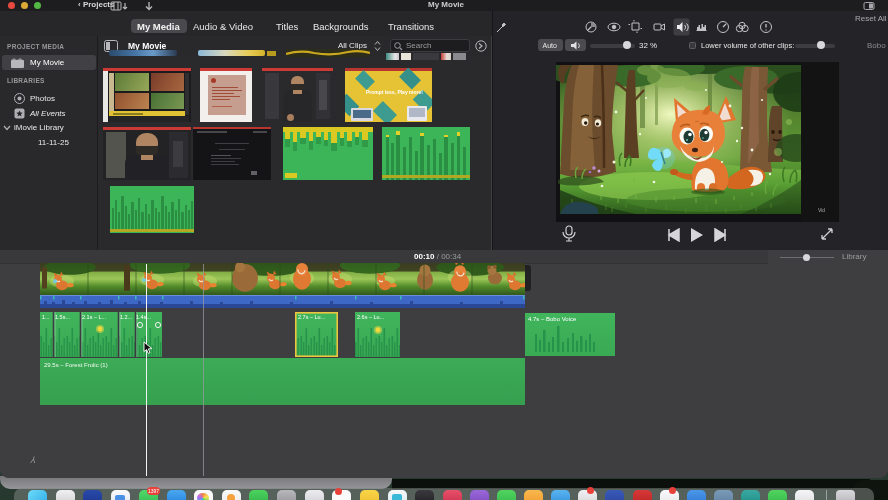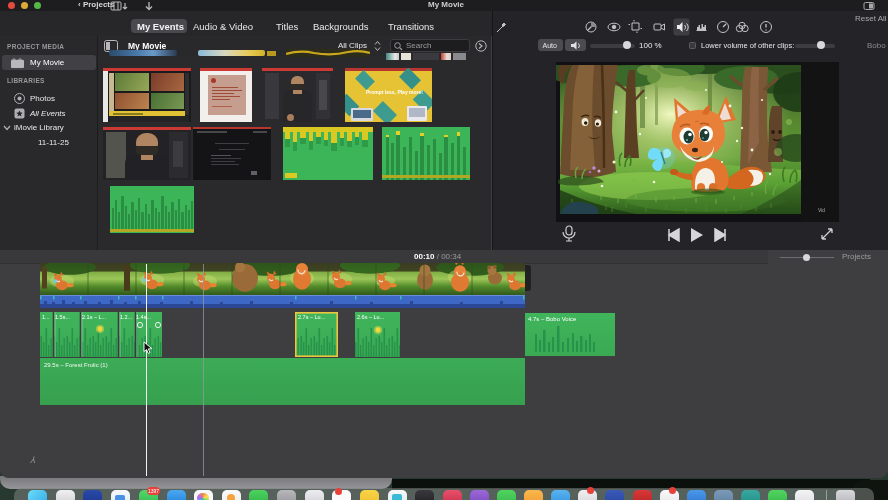--- a/index.html
+++ b/index.html
@@ -100,21 +100,21 @@
         <path d="M5 1 v7 M2 5.5 L5 8.5 L8 5.5" stroke="#b8b8bc" stroke-width="1.3" fill="none"></path>
       </svg>
     <svg class="abs" style="left:863px;top:2px;" width="12" height="8">
         <rect x="1" y="0.5" width="10" height="7" rx="1.5" stroke="#a8a8ac" fill="none"></rect>
         <rect x="6" y="1.5" width="4" height="5" fill="#a8a8ac"></rect>
       </svg>
   </div>
 
   <div id="toolbar" class="abs">
     <div class="abs" style="left:131px;top:8px;width:56px;height:14px;background:#4a4a4e;border-radius:4px;"></div>
-    <div class="abs txt" style="left:137px;top:11px;color:#f2f2f2;font-size:9.5px;font-weight:bold;">My Events</div>
+    <div class="abs txt" style="left:137px;top:11px;color:#f2f2f2;font-size:9.5px;font-weight:bold;">My Media</div>
     <div class="abs txt" style="left:193px;top:11px;font-size:9.5px;">Audio &amp; Video</div>
     <div class="abs txt" style="left:276px;top:11px;font-size:9.5px;">Titles</div>
     <div class="abs txt" style="left:313px;top:11px;font-size:9.5px;">Backgrounds</div>
     <div class="abs txt" style="left:388px;top:11px;font-size:9.5px;">Transitions</div>
   </div>
 
   <div id="sidebar" class="abs">
     <div class="abs txt" style="left:7px;top:8px;font-size:6.5px;color:#98989b;font-weight:bold;letter-spacing:.3px;">PROJECT MEDIA</div>
     <div class="abs" style="left:2px;top:19px;width:94px;height:15px;background:#414145;border-radius:3px;"></div>
     <svg class="abs" style="left:11px;top:22px;" width="14" height="10">
@@ -370,21 +370,21 @@
 
     <div class="abs" style="left:45px;top:28px;width:25px;height:12px;background:#4c4c50;border-radius:3px;"></div>
     <div class="abs txt" style="left:49.5px;top:31px;font-size:7px;">Auto</div>
     <div class="abs" style="left:72px;top:28px;width:21px;height:12px;background:#4c4c50;border-radius:3px;"></div>
     <svg class="abs" style="left:77px;top:30px;" width="12" height="9">
         <path d="M1 3 h2.5 l3 -2.5 v8 l-3 -2.5 H1 z" fill="#e0e0e4"></path>
         <path d="M8.5 2.5 a3.5 3.5 0 0 1 0 4.5" stroke="#e0e0e4" fill="none"></path>
       </svg>
     <div class="abs" style="left:97px;top:32.5px;width:45px;height:4.5px;background:#3c3c41;border-radius:2.5px;"></div>
     <div class="abs" style="left:130px;top:30px;width:8px;height:8px;border-radius:50%;background:#d8d8dc;"></div>
-    <div class="abs txt" style="left:146px;top:31px;">100 %</div>
+    <div class="abs txt" style="left:146px;top:31px;">32 %</div>
     <div class="abs" style="left:196px;top:30.5px;width:7px;height:7px;background:#3a3a3e;border:1px solid #5e5e62;border-radius:1.5px;"></div>
     <div class="abs txt" style="left:208px;top:31px;font-size:7.5px;">Lower volume of other clips:</div>
     <div class="abs" style="left:302px;top:32.5px;width:40px;height:4.5px;background:#3c3c41;border-radius:2.5px;"></div>
     <div class="abs" style="left:324px;top:30px;width:8px;height:8px;border-radius:50%;background:#d8d8dc;"></div>
     <div class="abs txt" style="left:374px;top:31px;color:#8a8a8e;">Bobo</div>
 
     <svg class="abs" style="left:63px;top:51px;" width="283" height="160" viewBox="0 0 283 160">
       <defs>
         <linearGradient id="vbase" x1="0" y1="0" x2="0" y2="1">
           <stop offset="0" stop-color="#2e5420"></stop>
@@ -569,21 +569,21 @@
         <g stroke="#cfcfd3" stroke-width="1.3" fill="none">
           <path d="M2 12 L12 2 M2 12 v-4 M2 12 h4 M12 2 h-4 M12 2 v4"></path>
         </g>
       </svg>
   </div>
   <div id="timeline" class="abs">
     <div id="tlheader" class="abs">
       <div class="abs txt" style="left:414px;top:3px;font-weight:bold;color:#fff;">00:10 <span class="dim" style="font-weight:normal;">/ 00:34</span></div>
       <div class="abs" style="left:780px;top:6.5px;width:54px;height:1.5px;background:#6e6e72;"></div>
       <div class="abs" style="left:803px;top:3.5px;width:7px;height:7px;border-radius:50%;background:#d8d8dc;"></div>
-      <div class="abs txt dim" style="left:842px;top:3px;">Projects</div>
+      <div class="abs txt dim" style="left:842px;top:3px;">Library</div>
     </div>
 
     <svg class="abs" style="left:40px;top:13px;" width="485" height="32" viewBox="0 0 485 30" preserveAspectRatio="none">
       <defs>
         <linearGradient id="fbg" x1="0" y1="0" x2="0" y2="1">
           <stop offset="0" stop-color="#5c5c32"></stop>
             <stop offset="0.22" stop-color="#7aa840"></stop>
             <stop offset="0.5" stop-color="#9cc658"></stop>
             <stop offset="0.72" stop-color="#558e2c"></stop>
             <stop offset="1" stop-color="#30581c"></stop>

